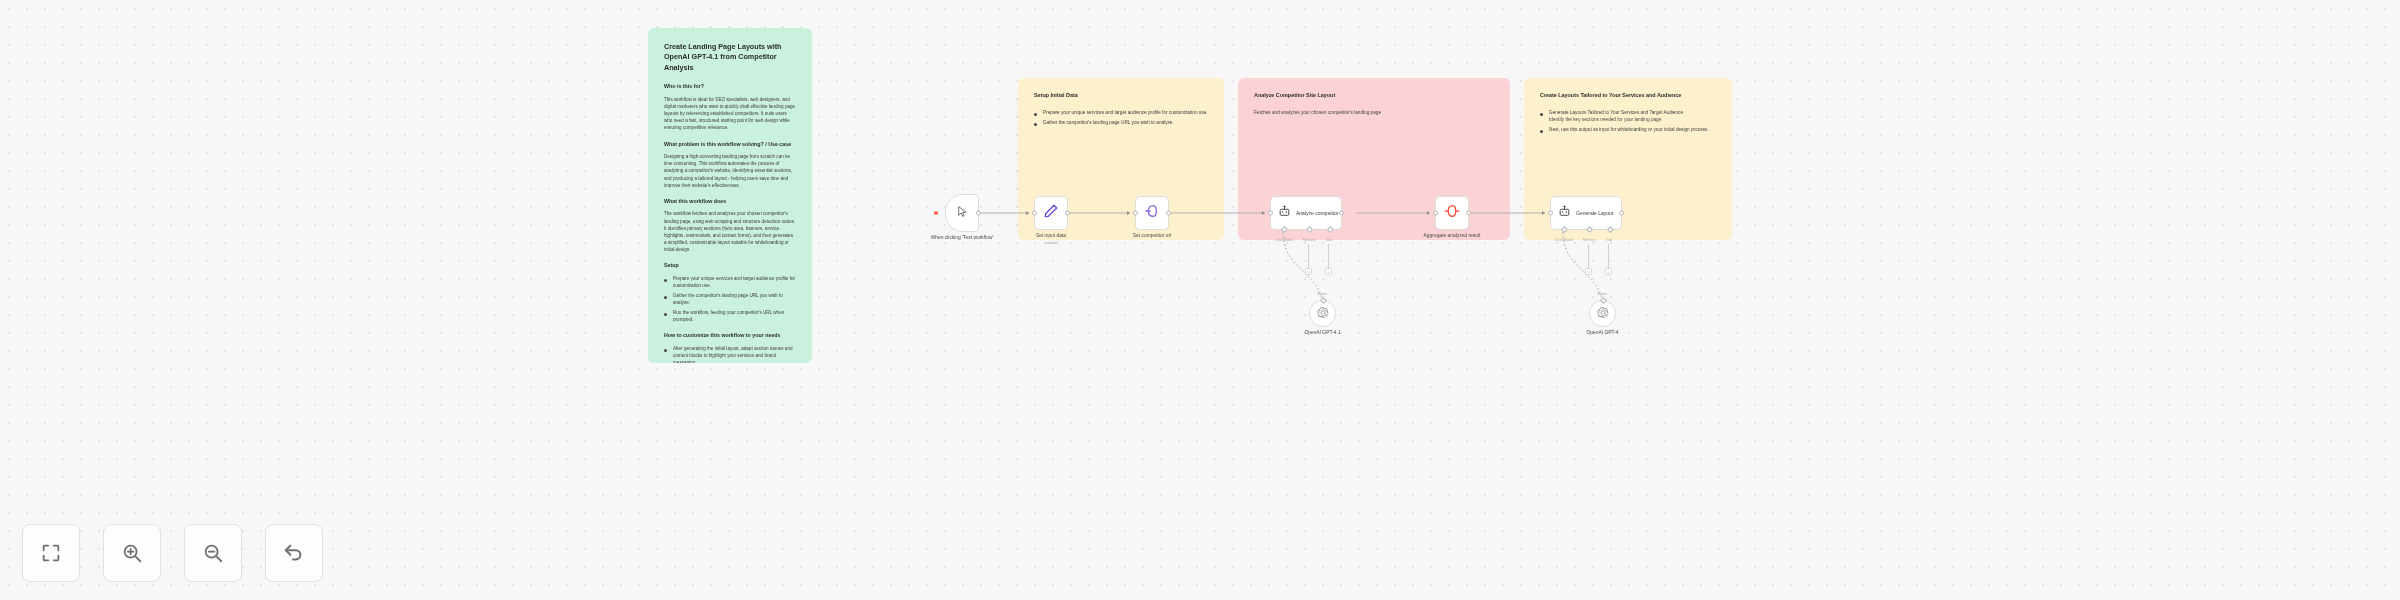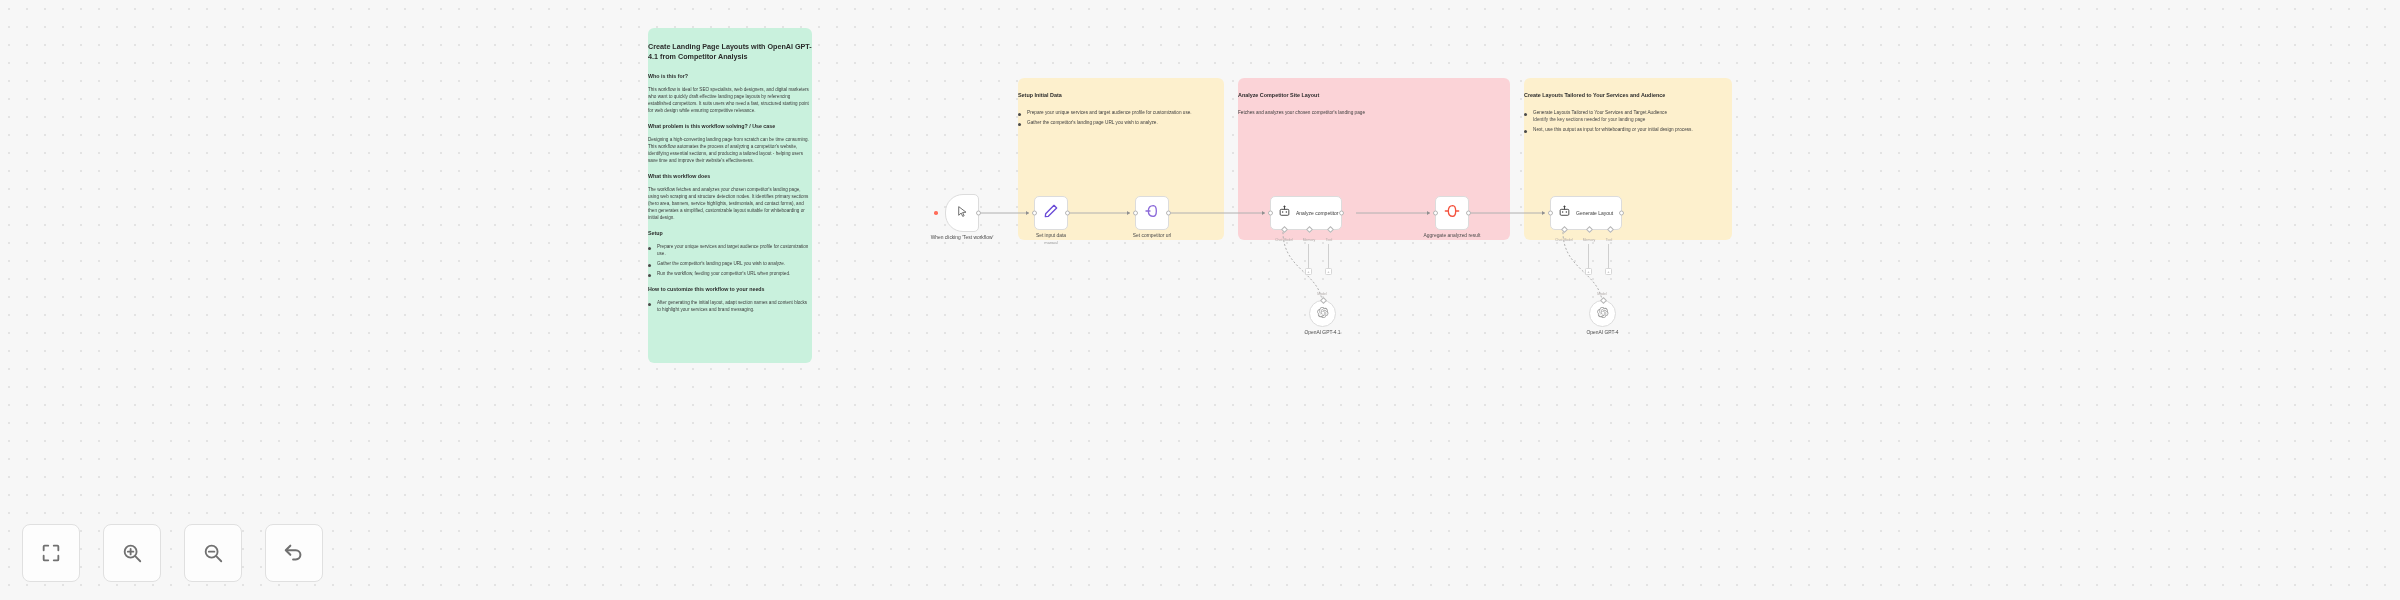--- a/index.html
+++ b/index.html
@@ -14,21 +14,21 @@
     background-color: #f7f7f7;
     background-image:
       radial-gradient(circle, #e3e3e3 1px, transparent 1px);
     background-size: 18px 18px;
   }
 
   
   .sticky {
     position: absolute;
     border-radius: 6px;
-    padding: 14px 0;
+    padding: 14px 16px;
     overflow: hidden;
   }
   .sticky.green  { background:#c9f1dd; }
   .sticky.yellow { background:#fdf0cd; }
   .sticky.pink   { background:#fbd3d7; }
 
   .note-title {
     font-weight: 700;
     color: #2b2b2b;
     line-height: 1.45;

